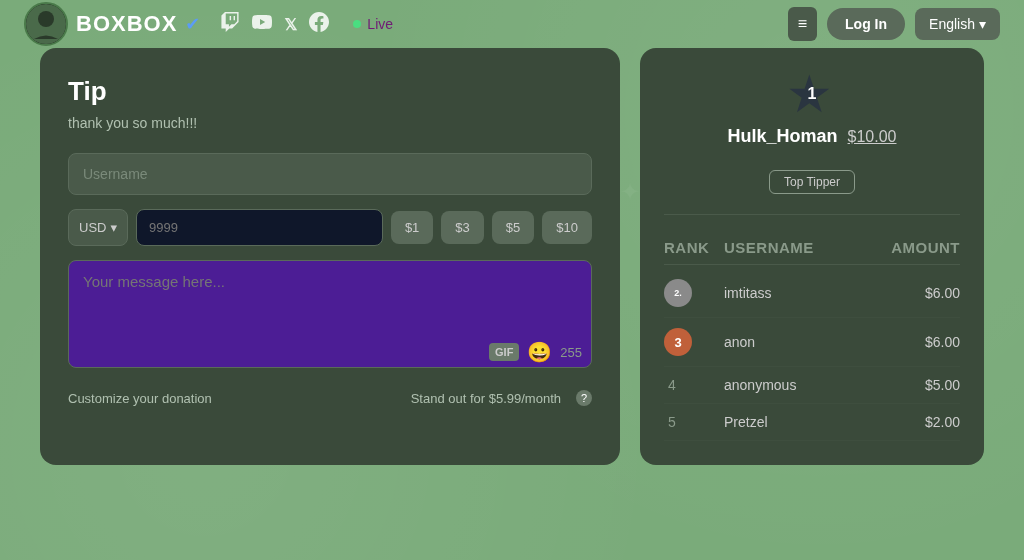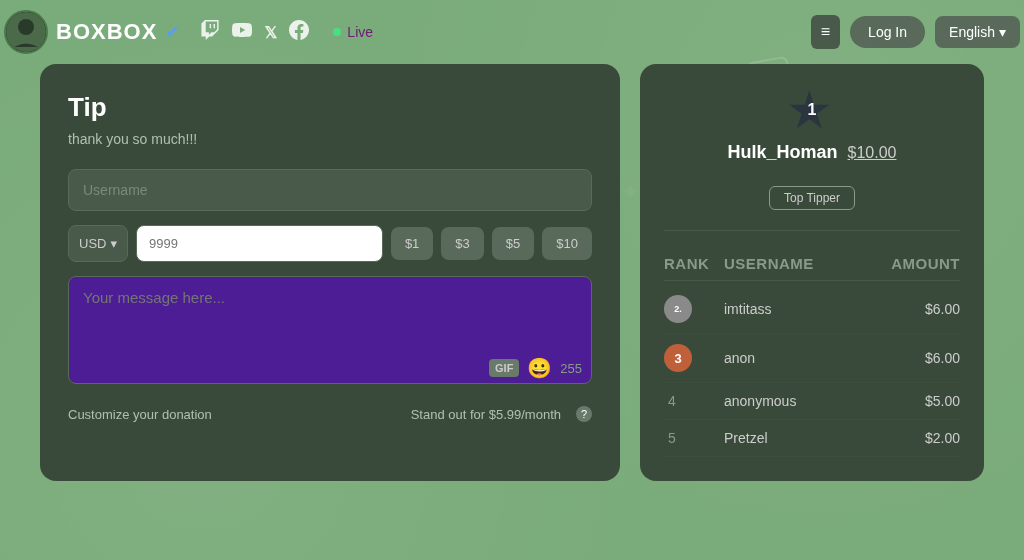--- a/index.html
+++ b/index.html
@@ -24,23 +24,23 @@
     }
     .bg-shapes svg {
       width: 100%;
       height: 100%;
     }
 
     
     .header {
       display: flex;
       align-items: center;
-      padding: 8px 4px;
+      padding: 8px 24px;
       gap: 16px;
-      height: 64px;
+      height: 48px;
       position: relative;
       z-index: 10;
     }
     .logo-area {
       display: flex;
       align-items: center;
       gap: 8px;
     }
     .logo-avatar {
       width: 44px;
@@ -106,21 +106,21 @@
       font-size: 16px;
     }
     .login-btn {
       background: #5a6a5a;
       border: none;
       border-radius: 16px;
       color: white;
       padding: 8px 18px;
       cursor: pointer;
       font-size: 14px;
-      font-weight: 400;
+      font-weight: 700;
     }
     .lang-btn {
       background: #5a6a5a;
       border: none;
       border-radius: 8px;
       color: white;
       padding: 8px 14px;
       cursor: pointer;
       font-size: 14px;
       display: flex;
@@ -184,21 +184,21 @@
       padding: 10px 10px;
       color: #ccc;
       font-size: 13px;
       display: flex;
       align-items: center;
       gap: 4px;
       cursor: pointer;
       white-space: nowrap;
     }
     .amount-input {
-      background: #ffffff;
+      background: #0f172a;
       border: 1px solid #5a6a5a;
       border-radius: 8px;
       padding: 10px 12px;
       color: #888;
       font-size: 13px;
       flex: 1;
       outline: none;
     }
     .amount-btn {
       background: #5a6a5a;

